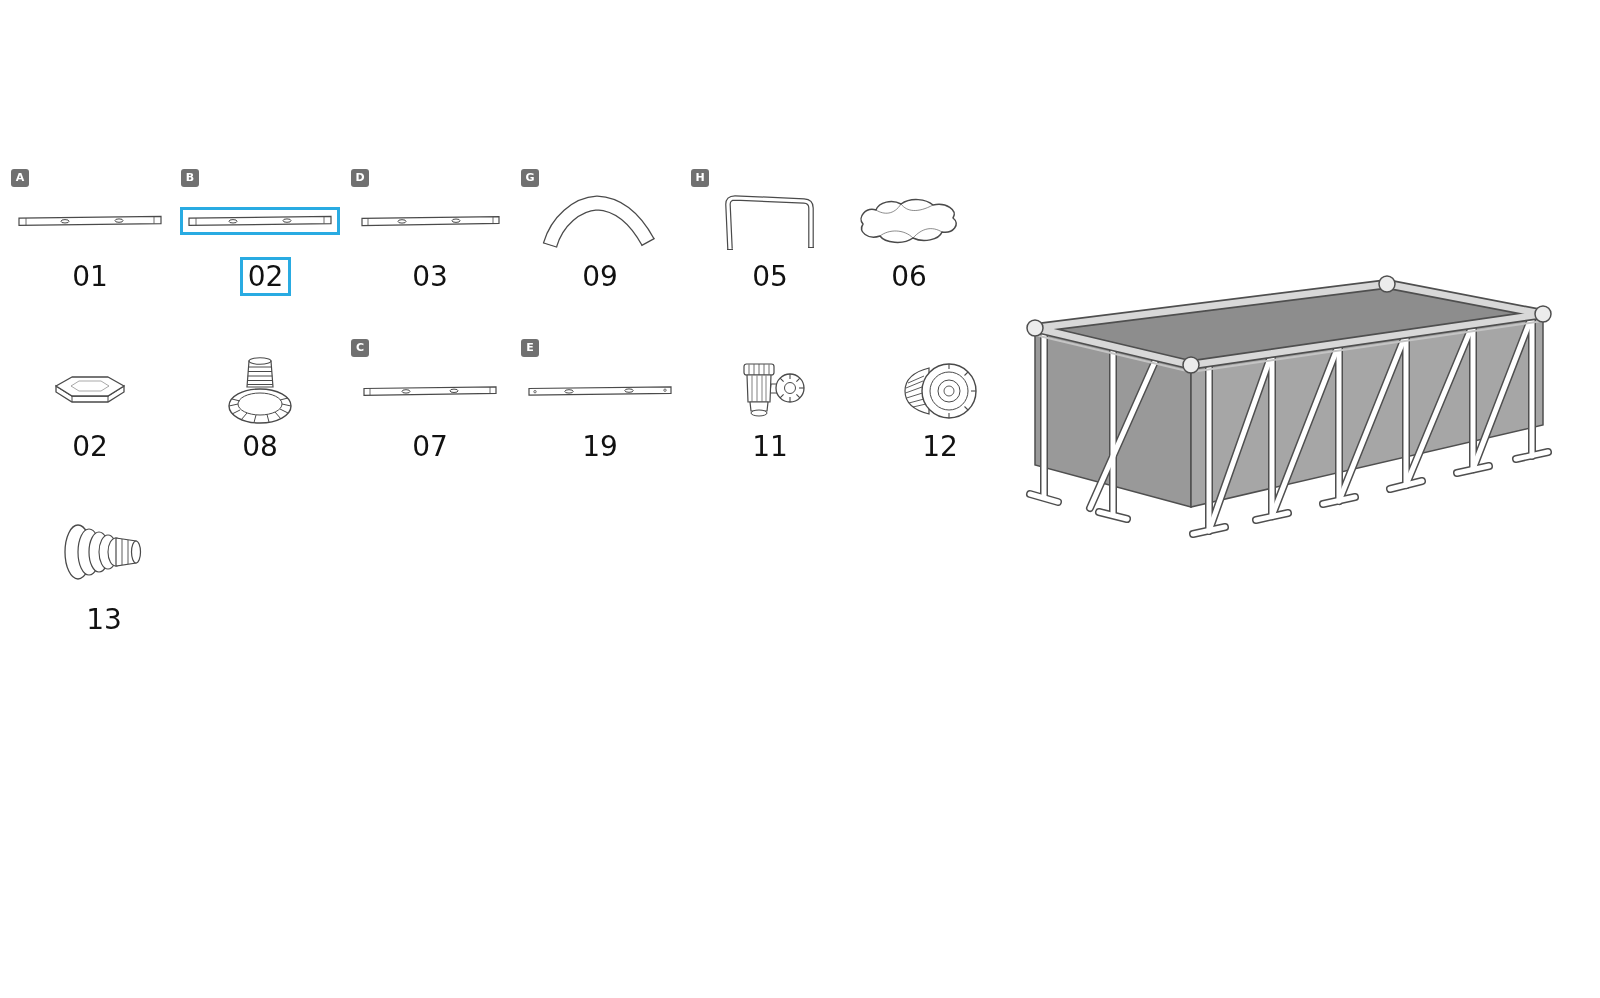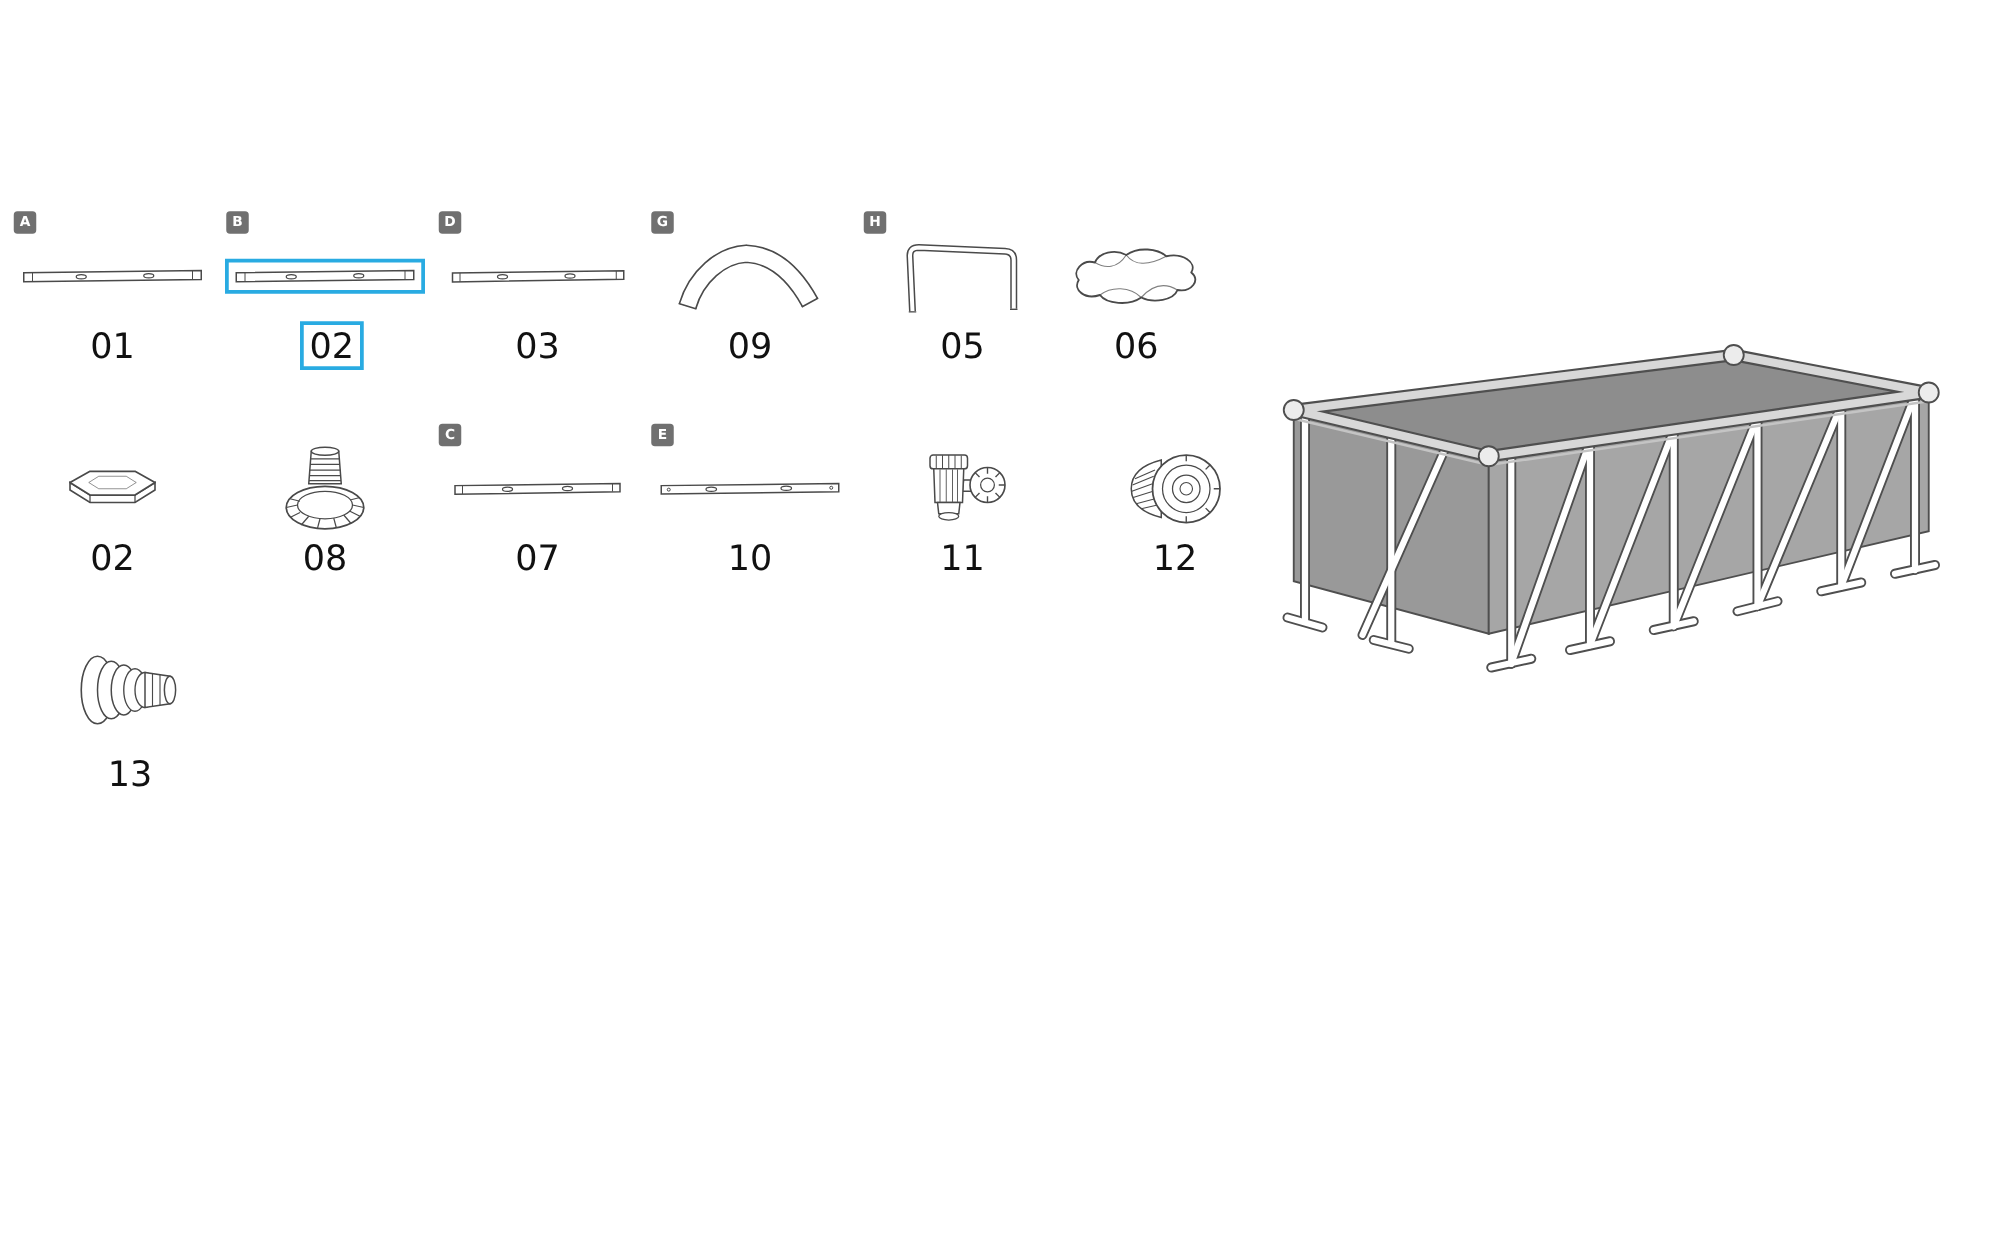--- a/index.html
+++ b/index.html
@@ -168,21 +168,21 @@
     <span class="badge">E</span>
     <div class="part-art">
       <svg width="150" height="16" viewBox="0 0 150 16">
         <path d="M4 5.5 L146 3.8 L146 10.4 L4 12.2 Z" fill="#ffffff" stroke="#4a4a4a" stroke-width="1.2"></path>
         <circle cx="10" cy="8.7" r="1.2" fill="none" stroke="#4a4a4a" stroke-width="0.8"></circle>
         <circle cx="140" cy="7.2" r="1.2" fill="none" stroke="#4a4a4a" stroke-width="0.8"></circle>
         <ellipse cx="44" cy="8.4" rx="4.2" ry="1.7" fill="#ffffff" stroke="#4a4a4a" stroke-width="1"></ellipse>
         <ellipse cx="104" cy="7.6" rx="4.2" ry="1.7" fill="#ffffff" stroke="#4a4a4a" stroke-width="1"></ellipse>
       </svg>
     </div>
-    <div class="part-label"><span>10</span></div>
+    <div class="part-label"><span>19</span></div>
   </div>
 
   <div class="part-cell" style="left:685px;top:335px;">
 
     <div class="part-art">
       <svg width="92" height="66" viewBox="0 0 92 66">
         <rect x="20" y="6" width="30" height="11" rx="2.5" fill="#ffffff" stroke="#4a4a4a" stroke-width="1.2"></rect>
         <path d="M25 6.5 V16.5 M30 6.2 V16.8 M35 6 V17 M40 6.2 V16.8 M45 6.5 V16.5" stroke="#4a4a4a" stroke-width="0.8" fill="none"></path>
         <path d="M47 26 L54 26 L54 35 L46 35 Z" fill="#ffffff" stroke="#4a4a4a" stroke-width="1.1"></path>
         <path d="M23 17 L47 17 L46 44 L24 44 Z" fill="#ffffff" stroke="#4a4a4a" stroke-width="1.2"></path>

